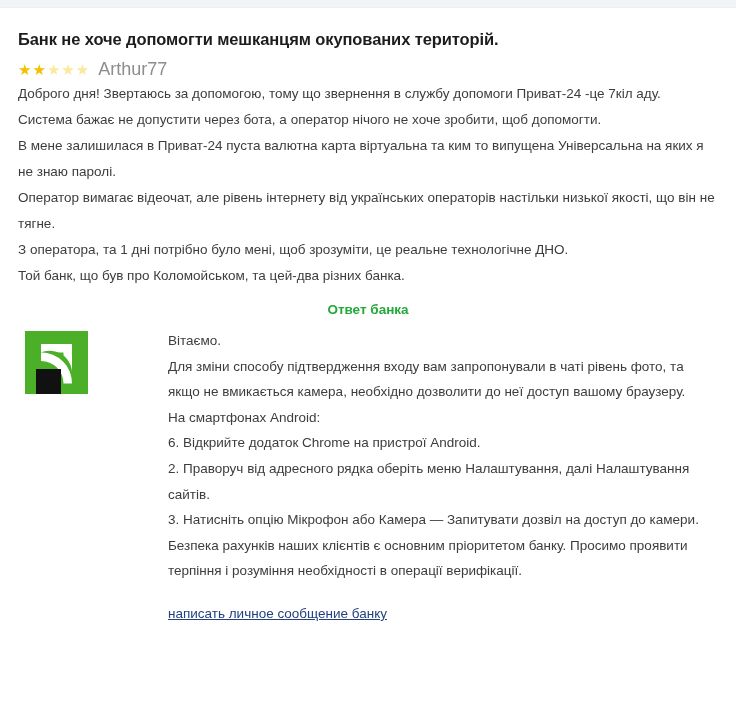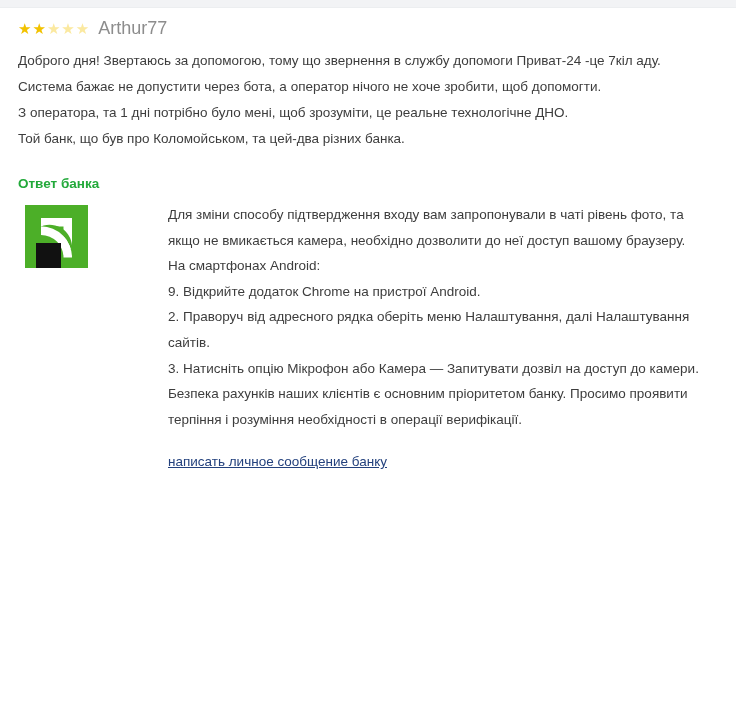--- a/index.html
+++ b/index.html
@@ -52,33 +52,34 @@
     display: inline-block;
   }
   .star.filled { color: #f2c200; }
   .star.empty  { color: #fbe9a0; }
   .author {
     font-size: 18px;
     color: #8d8d8d;
     margin-left: 9px;
   }
   .review-body {
-    margin-top: 11px;
+    margin-top: 3px;
     font-size: 13.5px;
     color: #3d3d3d;
     line-height: 26px;
   }
   .review-body p {
     margin: 0;
   }
   .bank-reply-heading {
-    margin-top: 24px;
+    margin-top: 13px;
     font-size: 13.5px;
     font-weight: bold;
     color: #22a93a;
+    text-align: center;
   }
   .reply-block {
     display: flex;
     align-items: flex-start;
     margin-top: 10px;
   }
   .logo-wrap {
     width: 150px;
     flex: 0 0 150px;
     padding-top: 4px;
@@ -110,57 +111,61 @@
     cursor: pointer;
   }
 </style>
 </head>
 <body>
 
 <div class="top-strip"></div>
 
 <div class="page">
 
+  <h1 class="review-title">Банк не хоче допомогти мешканцям окупованих територій.</h1>
 
   <div class="rating-row">
     <div class="stars">
       <span class="star filled">★</span>
       <span class="star filled">★</span>
       <span class="star empty">★</span>
       <span class="star empty">★</span>
       <span class="star empty">★</span>
     </div>
     <span class="author">Arthur77</span>
   </div>
 
   <div class="review-body">
     <p>Доброго дня! Звертаюсь за допомогою, тому що звернення в службу допомоги Приват-24 -це 7кіл аду.</p>
     <p>Система бажає не допустити через бота, а оператор нічого не хоче зробити, щоб допомогти.</p>
+    <p>В мене залишилася в Приват-24 пуста валютна карта віртуальна та ким то випущена Універсальна на яких я не знаю паролі.</p>
+    <p>Оператор вимагає відеочат, але рівень інтернету від українських операторів настільки низької якості, що він не тягне.</p>
     <p>З оператора, та 1 дні потрібно було мені, щоб зрозуміти, це реальне технологічне ДНО.</p>
     <p>Той банк, що був про Коломойськом, та цей-два різних банка.</p>
   </div>
 
   <div class="bank-reply-heading">Ответ банка</div>
 
   <div class="reply-block">
 
     <div class="logo-wrap">
       <svg class="logo" viewBox="0 0 63 63">
         <rect x="0" y="0" width="63" height="63" fill="#4caf28"></rect>
         <path d="M47 13 L47 44 L38.5 44 L38.5 21.5 L16 21.5 L16 13 Z" fill="#ffffff"></path>
         <path d="M16 21.5 A31 31 0 0 1 47 52.5 L47 44 A22.5 22.5 0 0 0 16 21.5 Z" fill="#4caf28"></path>
         <path d="M16 21.5 A31 31 0 0 1 47 52.5 L38.5 52.5 A22.5 22.5 0 0 0 16 30 Z" fill="#ffffff"></path>
         <rect x="11" y="38" width="25" height="25" fill="#111111"></rect>
       </svg>
     </div>
 
     <div class="reply-text">
+      <p>Вітаємо.</p>
       <p>Для зміни способу підтвердження входу вам запропонували в чаті рівень фото, та якщо не вмикається камера, необхідно дозволити до неї доступ вашому браузеру.</p>
       <p>На смартфонах Android:</p>
-      <p>9. Відкрийте додаток Chrome на пристрої Android.</p>
+      <p>6. Відкрийте додаток Chrome на пристрої Android.</p>
       <p>2. Праворуч від адресного рядка оберіть меню Налаштування, далі Налаштування сайтів.</p>
       <p>3. Натисніть опцію Мікрофон або Камера — Запитувати дозвіл на доступ до камери.</p>
       <p>Безпека рахунків наших клієнтів є основним пріоритетом банку. Просимо проявити терпіння і розуміння необхідності в операції верифікації.</p>
 
       <div class="reply-link-row">
         <a class="doc-link">написать личное сообщение банку</a>
       </div>
     </div>
 
   </div>

